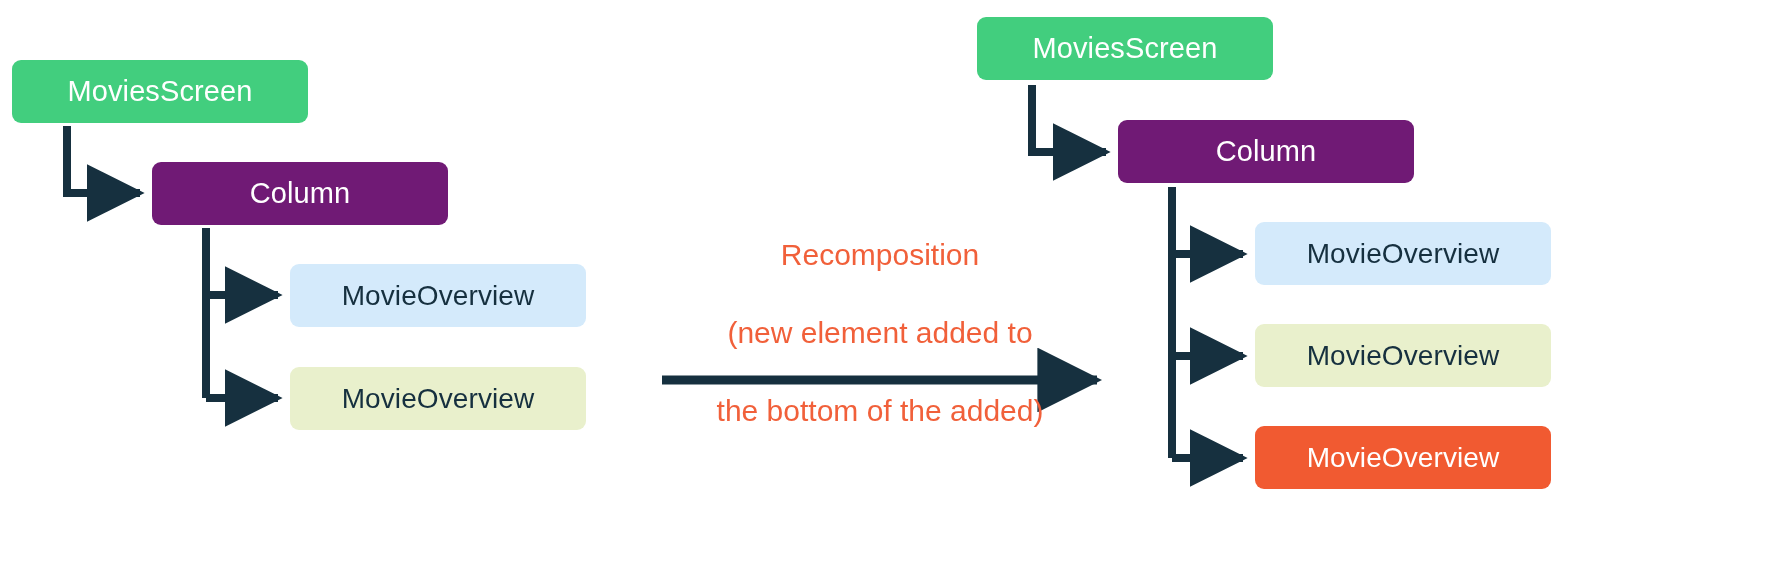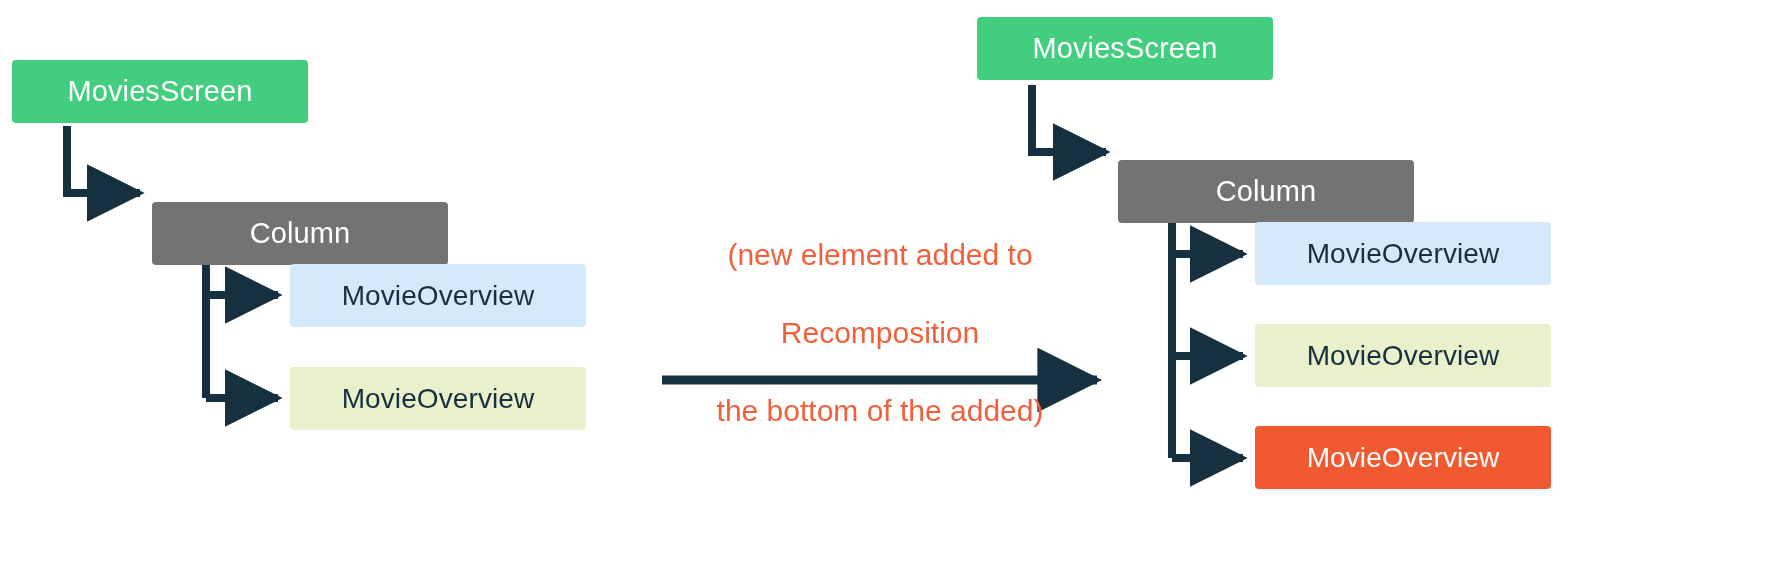--- a/index.html
+++ b/index.html
@@ -3,32 +3,32 @@
 <meta charset="utf-8">
 <title>Recomposition Diagram</title>
 <style>
   html,body{margin:0;padding:0;background:#ffffff;}
   body{width:1779px;height:584px;overflow:hidden;
        font-family:"Liberation Sans","DejaVu Sans",sans-serif;}
   #stage{position:relative;width:1779px;height:584px;background:#ffffff;}
 
   .node{
     position:absolute;
-    border-radius:4px;
+    border-radius:9px;
     display:flex;
     align-items:center;
     justify-content:center;
     box-sizing:border-box;
     white-space:nowrap;
     letter-spacing:.1px;
   }
   .node .lbl{display:block;line-height:1;}
 
   .n-green{background:#42ce7e;color:#ffffff;}
-  .n-blue{background:#737373;color:#ffffff;margin-top:40px;}
+  .n-blue{background:#701a75;color:#ffffff;}
   .n-lightblue{background:#d4eafb;color:#16303f;}
   .n-lightgreen{background:#e9f0cc;color:#16303f;}
   .n-orange{background:#f15a31;color:#ffffff;}
 
   svg.wires{position:absolute;left:0;top:0;width:1779px;height:584px;
             overflow:visible;pointer-events:none;}
 
   .caption{
     position:absolute;
     color:#f1603a;
@@ -85,22 +85,22 @@
 
   <div class="node n-lightblue" style="left:290px;top:264px;width:296px;height:63px;font-size:28px;">
     <span class="lbl">MovieOverview</span>
   </div>
 
   <div class="node n-lightgreen" style="left:290px;top:367px;width:296px;height:63px;font-size:28px;">
     <span class="lbl">MovieOverview</span>
   </div>
 
   <div class="caption" style="left:600px;top:196px;width:560px;font-size:30px;">
+    <div>Recomposition</div>
     <div>(new element added to</div>
-    <div>Recomposition</div>
     <div>the bottom of the added)</div>
   </div>
 
   <div class="node n-green" style="left:977px;top:17px;width:296px;height:63px;font-size:29px;">
     <span class="lbl">MoviesScreen</span>
   </div>
 
   <div class="node n-blue" style="left:1118px;top:120px;width:296px;height:63px;font-size:29px;">
     <span class="lbl">Column</span>
   </div>

